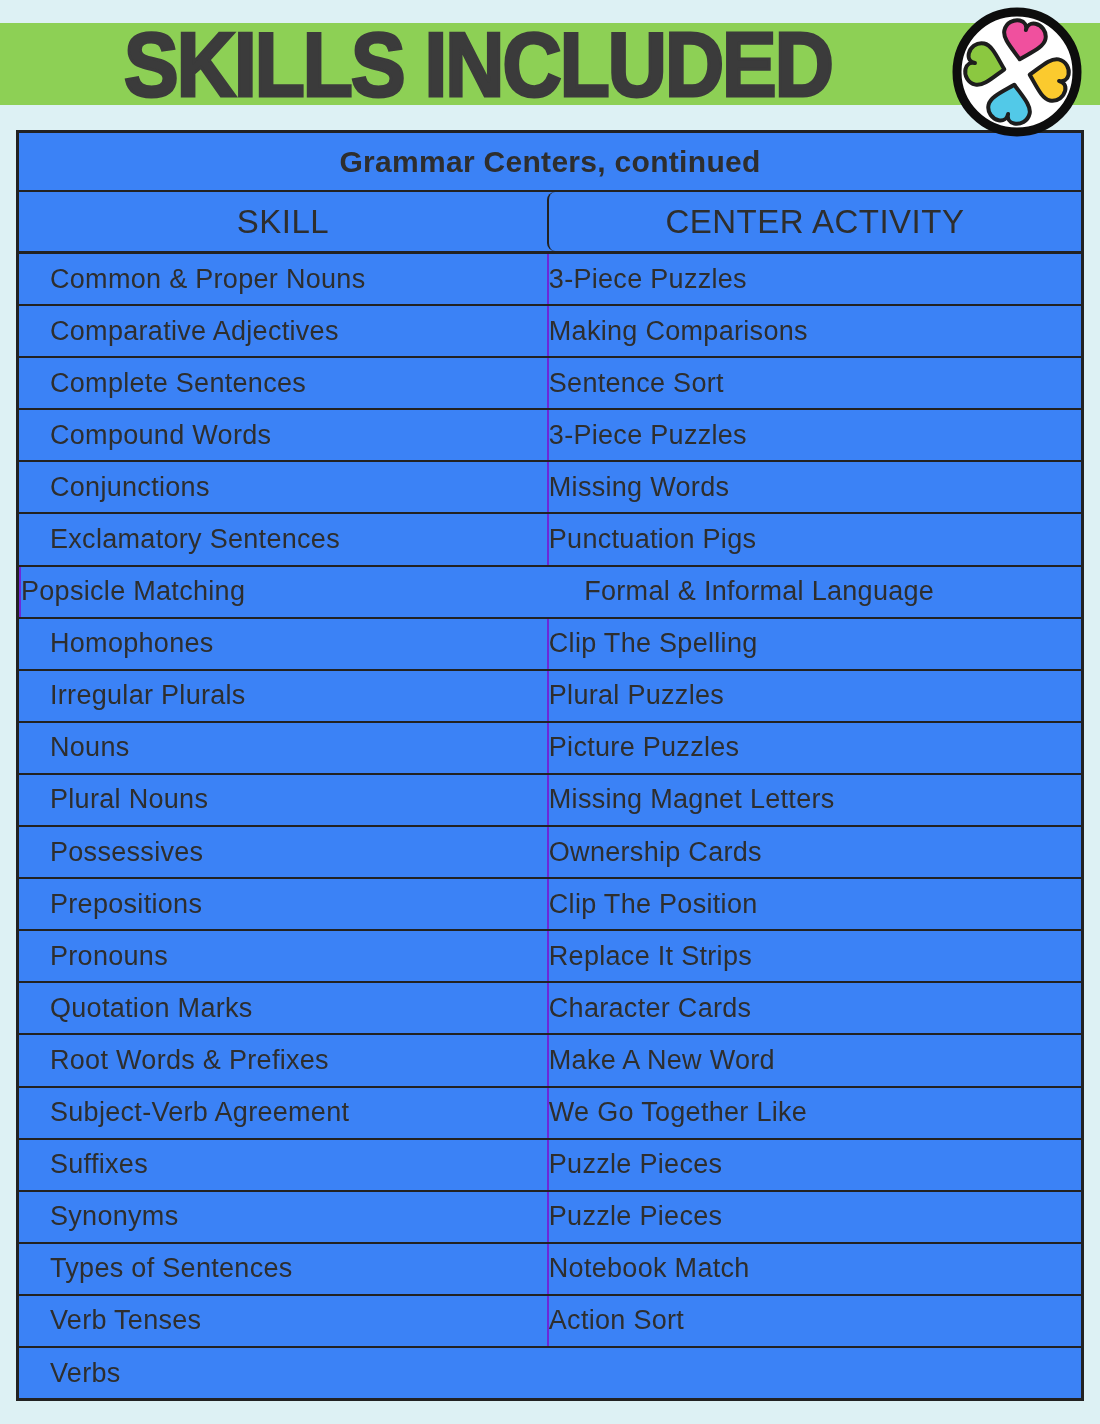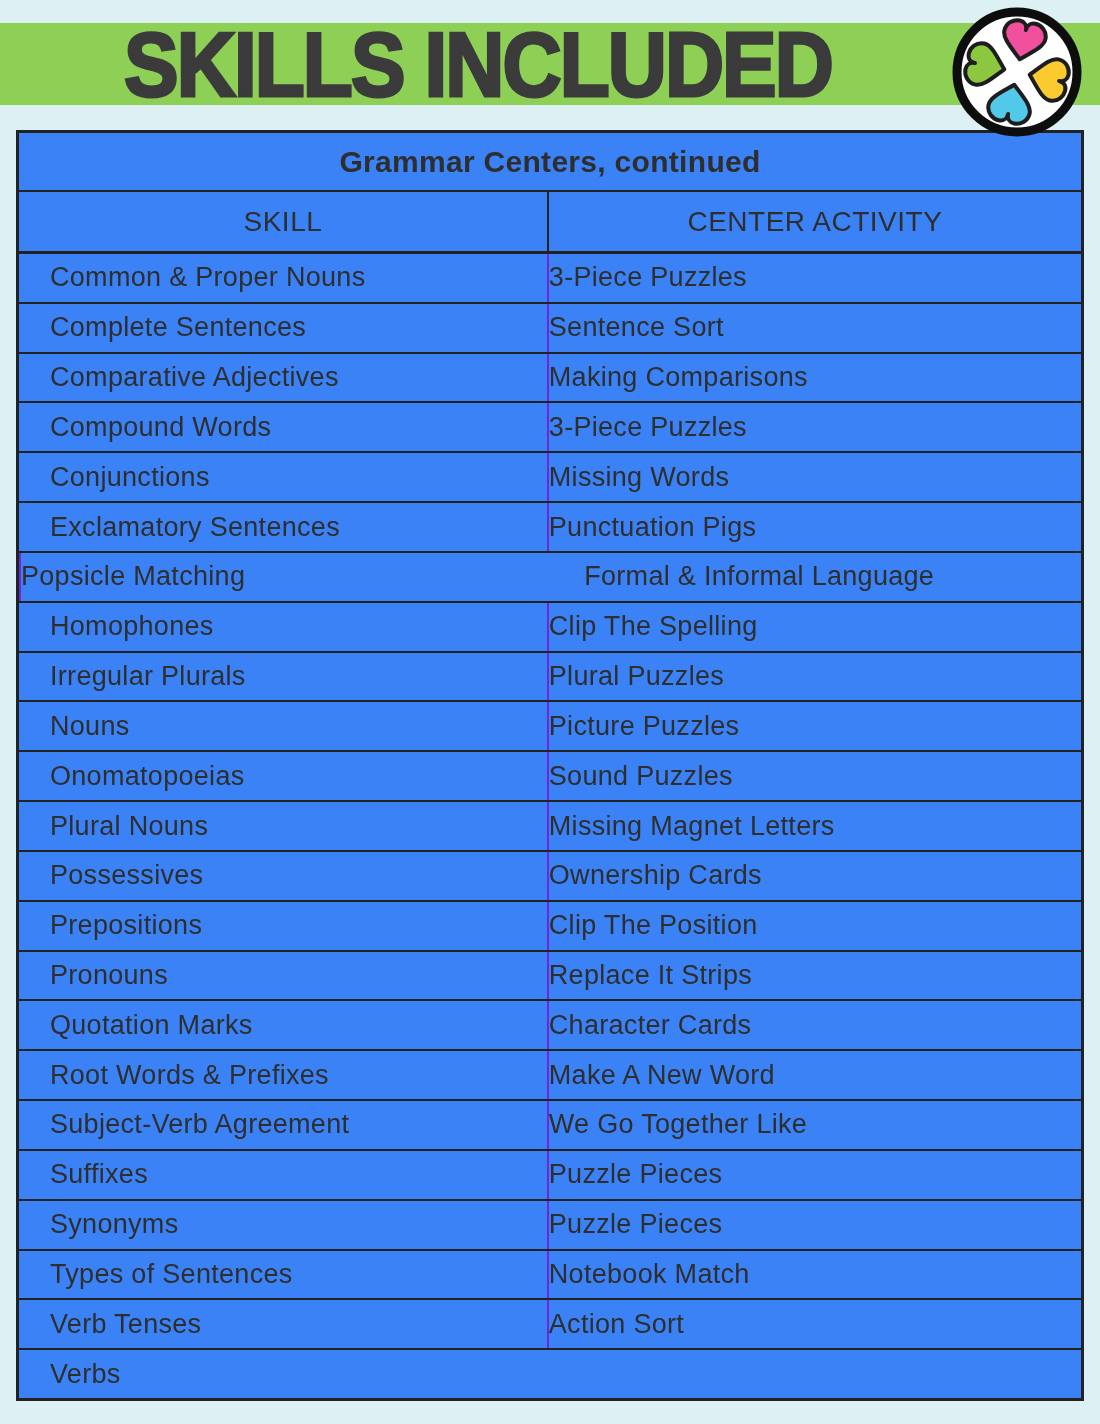--- a/index.html
+++ b/index.html
@@ -84,23 +84,24 @@
   .table-header-row {
     height: 59px;
     flex: 0 0 59px;
     border-bottom: 3px solid #222222;
     display: flex;
   }
   .hcell {
     display: flex;
     align-items: center;
     justify-content: center;
-    font-size: 28px;
+    font-size: 33px;
     letter-spacing: 0.5px;
     box-sizing: border-box;
+    border-radius: 8px;
   }
   .hcell.skill { width: 49.7%; }
   .hcell.activity { flex: 1; border-left: 2px solid #222222; }
 
   .table-body {
     flex: 1;
     display: flex;
     flex-direction: column;
   }
   .trow {
@@ -162,28 +163,28 @@
     <div class="table-header-row">
       <div class="hcell skill">SKILL</div>
       <div class="hcell activity">CENTER ACTIVITY</div>
     </div>
     <div class="table-body" id="table-rows">
         <div class="trow">
           <div class="cell skill">Common &amp; Proper Nouns</div>
           <div class="cell activity">3-Piece Puzzles</div>
         </div>
         <div class="trow">
+          <div class="cell skill">Comparative Adjectives</div>
+          <div class="cell activity">Making Comparisons</div>
+        </div>
+        <div class="trow">
           <div class="cell skill">Complete Sentences</div>
           <div class="cell activity">Sentence Sort</div>
         </div>
         <div class="trow">
-          <div class="cell skill">Comparative Adjectives</div>
-          <div class="cell activity">Making Comparisons</div>
-        </div>
-        <div class="trow">
           <div class="cell skill">Compound Words</div>
           <div class="cell activity">3-Piece Puzzles</div>
         </div>
         <div class="trow">
           <div class="cell skill">Conjunctions</div>
           <div class="cell activity">Missing Words</div>
         </div>
         <div class="trow">
           <div class="cell skill">Exclamatory Sentences</div>
           <div class="cell activity">Punctuation Pigs</div>
@@ -198,24 +199,20 @@
         </div>
         <div class="trow">
           <div class="cell skill">Irregular Plurals</div>
           <div class="cell activity">Plural Puzzles</div>
         </div>
         <div class="trow">
           <div class="cell skill">Nouns</div>
           <div class="cell activity">Picture Puzzles</div>
         </div>
         <div class="trow">
-          <div class="cell skill">Onomatopoeias</div>
-          <div class="cell activity">Sound Puzzles</div>
-        </div>
-        <div class="trow">
           <div class="cell skill">Plural Nouns</div>
           <div class="cell activity">Missing Magnet Letters</div>
         </div>
         <div class="trow">
           <div class="cell skill">Possessives</div>
           <div class="cell activity">Ownership Cards</div>
         </div>
         <div class="trow">
           <div class="cell skill">Prepositions</div>
           <div class="cell activity">Clip The Position</div>

